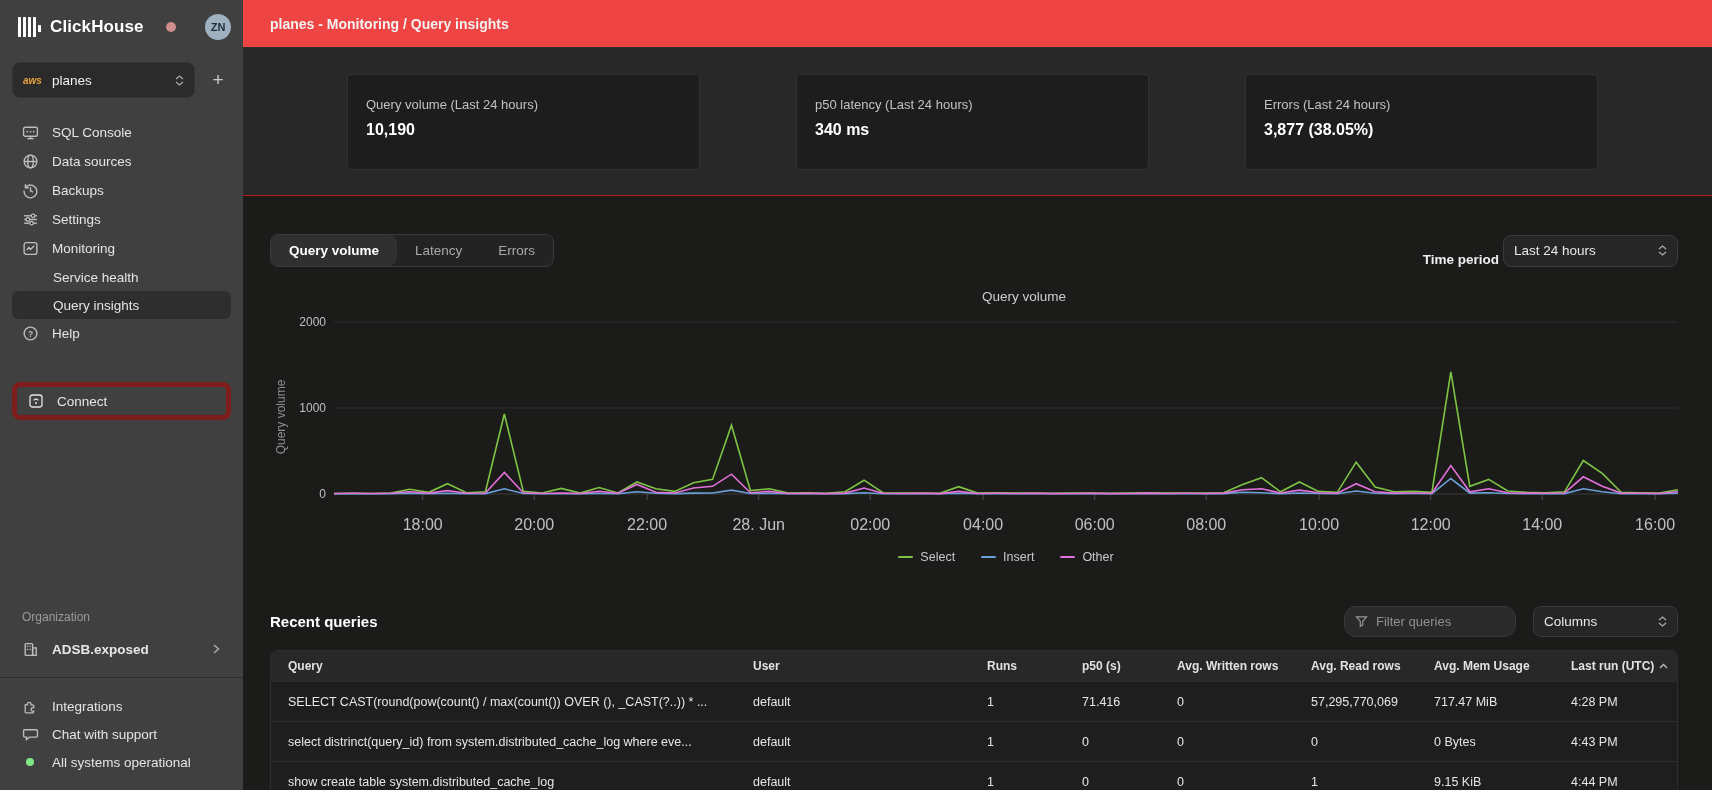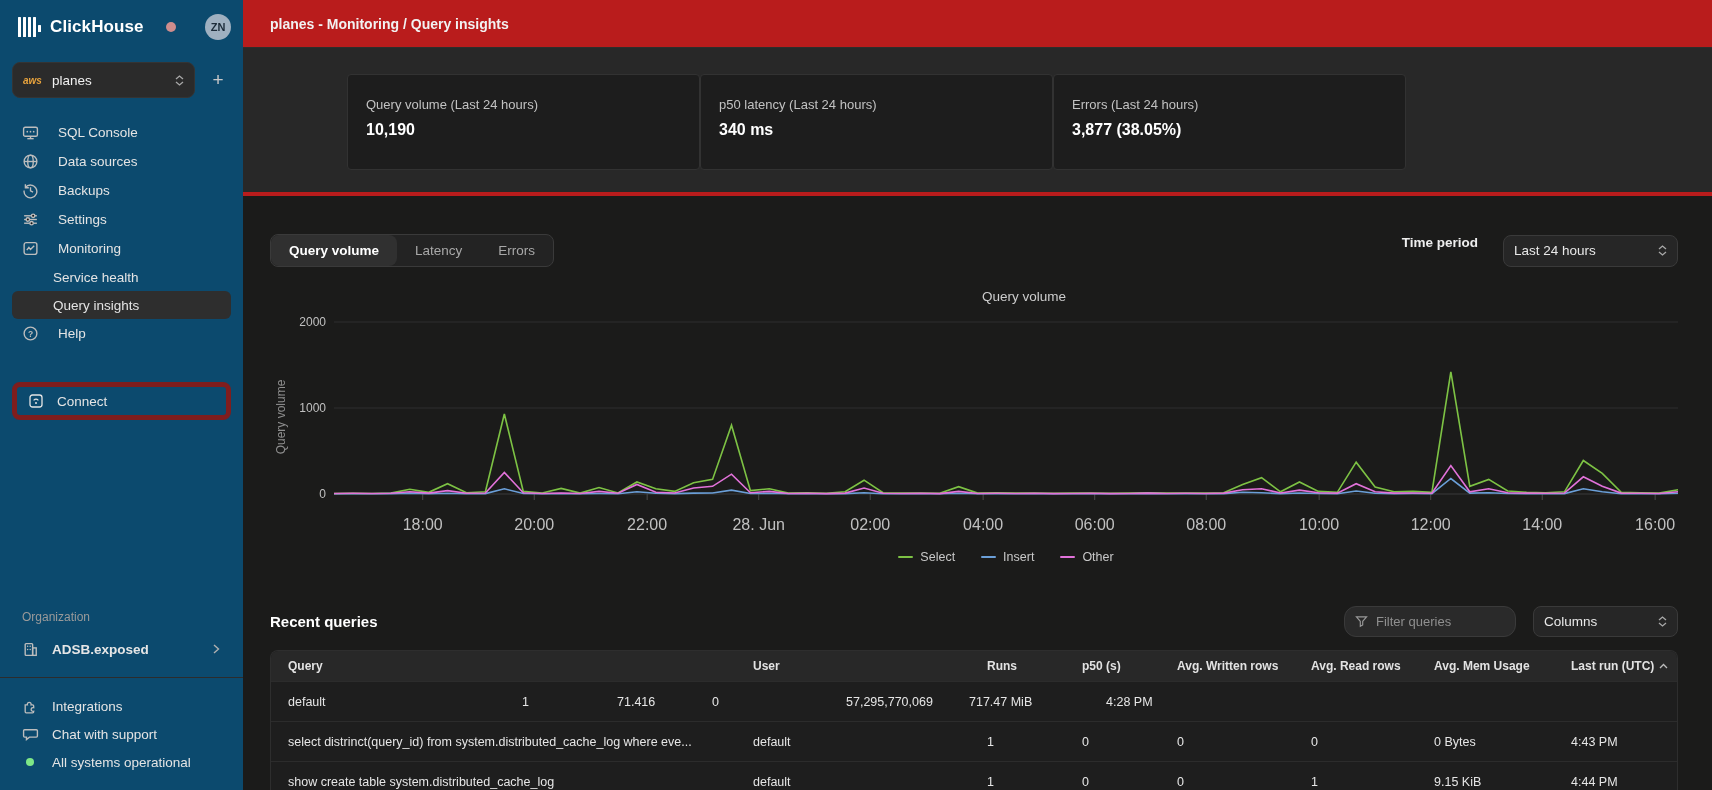--- a/index.html
+++ b/index.html
@@ -1,74 +1,74 @@
 <!DOCTYPE html>
 <html><head>
 <meta charset="utf-8">
 <style>
   * { margin:0; padding:0; box-sizing:border-box; }
   html,body { width:1712px; height:790px; overflow:hidden; background:#1b1b1a;
     font-family:"Liberation Sans","DejaVu Sans",sans-serif; color:#e6e6e6; font-size:13px; }
   .app { display:flex; width:1712px; height:790px; }
 
   
-  .sidebar { width:243px; min-width:243px; height:100%; background:#0c4a6e; display:flex;
+  .sidebar { width:243px; min-width:243px; height:100%; background:#404040; display:flex;
     flex-direction:column; padding:10px 12px 14px 12px; }
   .brand-row { display:flex; align-items:center; height:34px; padding-left:6px; }
   .logo { display:flex; align-items:flex-end; gap:2px; height:20px; margin-right:9px; }
   .logo .bar { width:3px; height:20px; background:#fff; border-radius:0.5px; }
   .logo .bar.short { height:7px; margin-bottom:5px; }
   .brand-name { font-size:17px; font-weight:700; color:#fff; letter-spacing:0.1px; }
   .status-dot { width:10px; height:10px; border-radius:50%; background:#cf8d8d; margin-left:22px; }
   .avatar { width:26px; height:26px; border-radius:50%; background:#9fb0c0; color:#1c2b39;
     font-size:11px; font-weight:700; display:flex; align-items:center; justify-content:center; margin-left:auto; }
   .svc-row { display:flex; align-items:center; gap:10px; margin-top:18px; }
   .svc-select { flex:1; height:36px; background:#2b2b2b; border:1px solid #343434; border-radius:8px;
     display:flex; align-items:center; padding:0 10px; cursor:pointer; }
   .aws-mark { color:#e8a33d; font-size:10px; font-weight:700; font-style:italic; margin-right:10px; }
   .svc-name { font-size:13.5px; color:#f0f0f0; flex:1; }
   .updown { display:flex; flex-direction:column; gap:1px; color:#a8a8a8; }
   .plus-btn { width:26px; text-align:center; font-size:19px; color:#c8c8c8; cursor:pointer; }
   .nav { margin-top:20px; display:flex; flex-direction:column; }
-  .nav-item { display:flex; align-items:center; gap:19px; height:29px; padding:0 10px; border-radius:6px;
+  .nav-item { display:flex; align-items:center; gap:13px; height:29px; padding:0 10px; border-radius:6px;
     color:#e4e4e4; font-size:13.5px; cursor:pointer; }
   .nav-item .ic { width:17px; height:17px; color:#bdbdbd; display:flex; align-items:center; justify-content:center; }
   .nav-sub { padding-left:41px; height:28px; display:flex; align-items:center; border-radius:6px;
     font-size:13.5px; color:#e4e4e4; cursor:pointer; }
   .nav-sub.active { background:#2e2e2e; }
   .connect-btn { margin-top:34px; height:38px; border:5px solid #7f1d1d; border-radius:8px; background:transparent;
     display:flex; align-items:center; gap:13px; padding:0 11px; color:#e4e4e4; font-size:13.5px; cursor:pointer; }
   .sb-spacer { flex:1; }
   .org-label { font-size:12px; color:#9a9a9a; padding-left:10px; margin-bottom:10px; }
   .org-row { display:flex; align-items:center; gap:13px; height:30px; padding:0 10px; border-radius:6px;
     font-size:13.5px; cursor:pointer; }
   .org-row .chev { margin-left:auto; color:#b0b0b0; }
   .sb-divider { height:1px; background:#2c2c2c; margin:13px -12px 14px -12px; }
   .foot-item { display:flex; align-items:center; gap:13px; height:28px; padding:0 10px; border-radius:6px;
     font-size:13.5px; color:#e4e4e4; cursor:pointer; }
   .green-dot { width:8px; height:8px; border-radius:50%; background:#7ee787; margin:0 5px 0 4px; }
 
   
   .main { flex:1; display:flex; flex-direction:column; background:#1b1b1a; min-width:0; }
-  .topbar { height:48px; min-height:48px; background:#b91c1c; display:flex; align-items:center;
+  .topbar { height:48px; min-height:48px; background:#ef4444; display:flex; align-items:center;
     padding-left:27px; border-bottom:1px solid #2e2d2b; }
   .breadcrumb { font-size:14px; font-weight:700; color:#f2f2f2; }
-  .stat-band { height:148px; min-height:148px; background:#282828; display:flex; 
-    padding:26px 0 0 104px; border-bottom:4px solid #b91c1c; }
+  .stat-band { height:148px; min-height:148px; background:#282828; display:flex; gap:96px;
+    padding:26px 0 0 104px; border-bottom:1px solid #b91c1c; }
   .stat-card { width:353px; height:96px; background:#1d1d1d; border:1px solid #323232; border-radius:4px;
     padding:22px 18px 0 18px; }
   .stat-label { font-size:13px; color:#c2c2c2; }
   .stat-value { font-size:16px; font-weight:700; color:#ffffff; margin-top:9px; }
 
   .content { flex:1; padding:0 34px 0 27px; min-width:0; }
   .tabs-row { margin-top:38px; display:flex; align-items:center; }
   .tab-group { display:flex; border:1px solid #3a3a3a; border-radius:8px; background:#232323; overflow:hidden; }
   .tab { padding:0 18px; height:31px; display:flex; align-items:center; font-size:13.5px; color:#a8a8a8; cursor:pointer; }
   .tab.active { background:#303030; color:#fff; font-weight:700; border-radius:8px; }
-  .tp-wrap { margin-left:auto; display:flex; align-items:flex-start; gap:25px; }
+  .tp-wrap { margin-left:auto; display:flex; align-items:flex-end; gap:4px; }
   .tp-label { font-size:13.5px; font-weight:700; color:#eee; }
   .tp-select { width:175px; height:32px; background:#262626; border:1px solid #3a3a3a; border-radius:8px;
     display:flex; align-items:center; padding:0 10px; font-size:13.5px; color:#e8e8e8; cursor:pointer; }
   .tp-select .updown { margin-left:auto; }
 
   
   .chart-wrap { margin-top:22px; }
   .chart-title { text-align:center; font-size:13.5px; color:#cccccc; padding-left:100px; }
   .chart-row { display:flex; margin-top:18px; }
   .ylab-col { width:22px; display:flex; align-items:center; justify-content:center; }
@@ -414,20 +414,21 @@
             <span>Last run (UTC)</span>
             <span class="sort-caret">
               <svg class="ic-svg" width="9" height="6" viewBox="0 0 9 6">
                   <polyline points="1,5 4.5,1.5 8,5" fill="none" stroke="currentColor" stroke-width="1.3"></polyline>
                 </svg>
             </span>
           </div>
         </div>
 
         <div class="t-row">
+          <div class="t-cell c-query">SELECT CAST(round(pow(count() / max(count()) OVER (), _CAST(?..)) * ...</div>
           <div class="t-cell c-user">default</div>
           <div class="t-cell c-runs">1</div>
           <div class="t-cell c-p50">71.416</div>
           <div class="t-cell c-wr">0</div>
           <div class="t-cell c-rr">57,295,770,069</div>
           <div class="t-cell c-mem">717.47 MiB</div>
           <div class="t-cell c-last">4:28 PM</div>
         </div>
         <div class="t-row">
           <div class="t-cell c-query">select distrinct(query_id) from system.distributed_cache_log where eve...</div>

